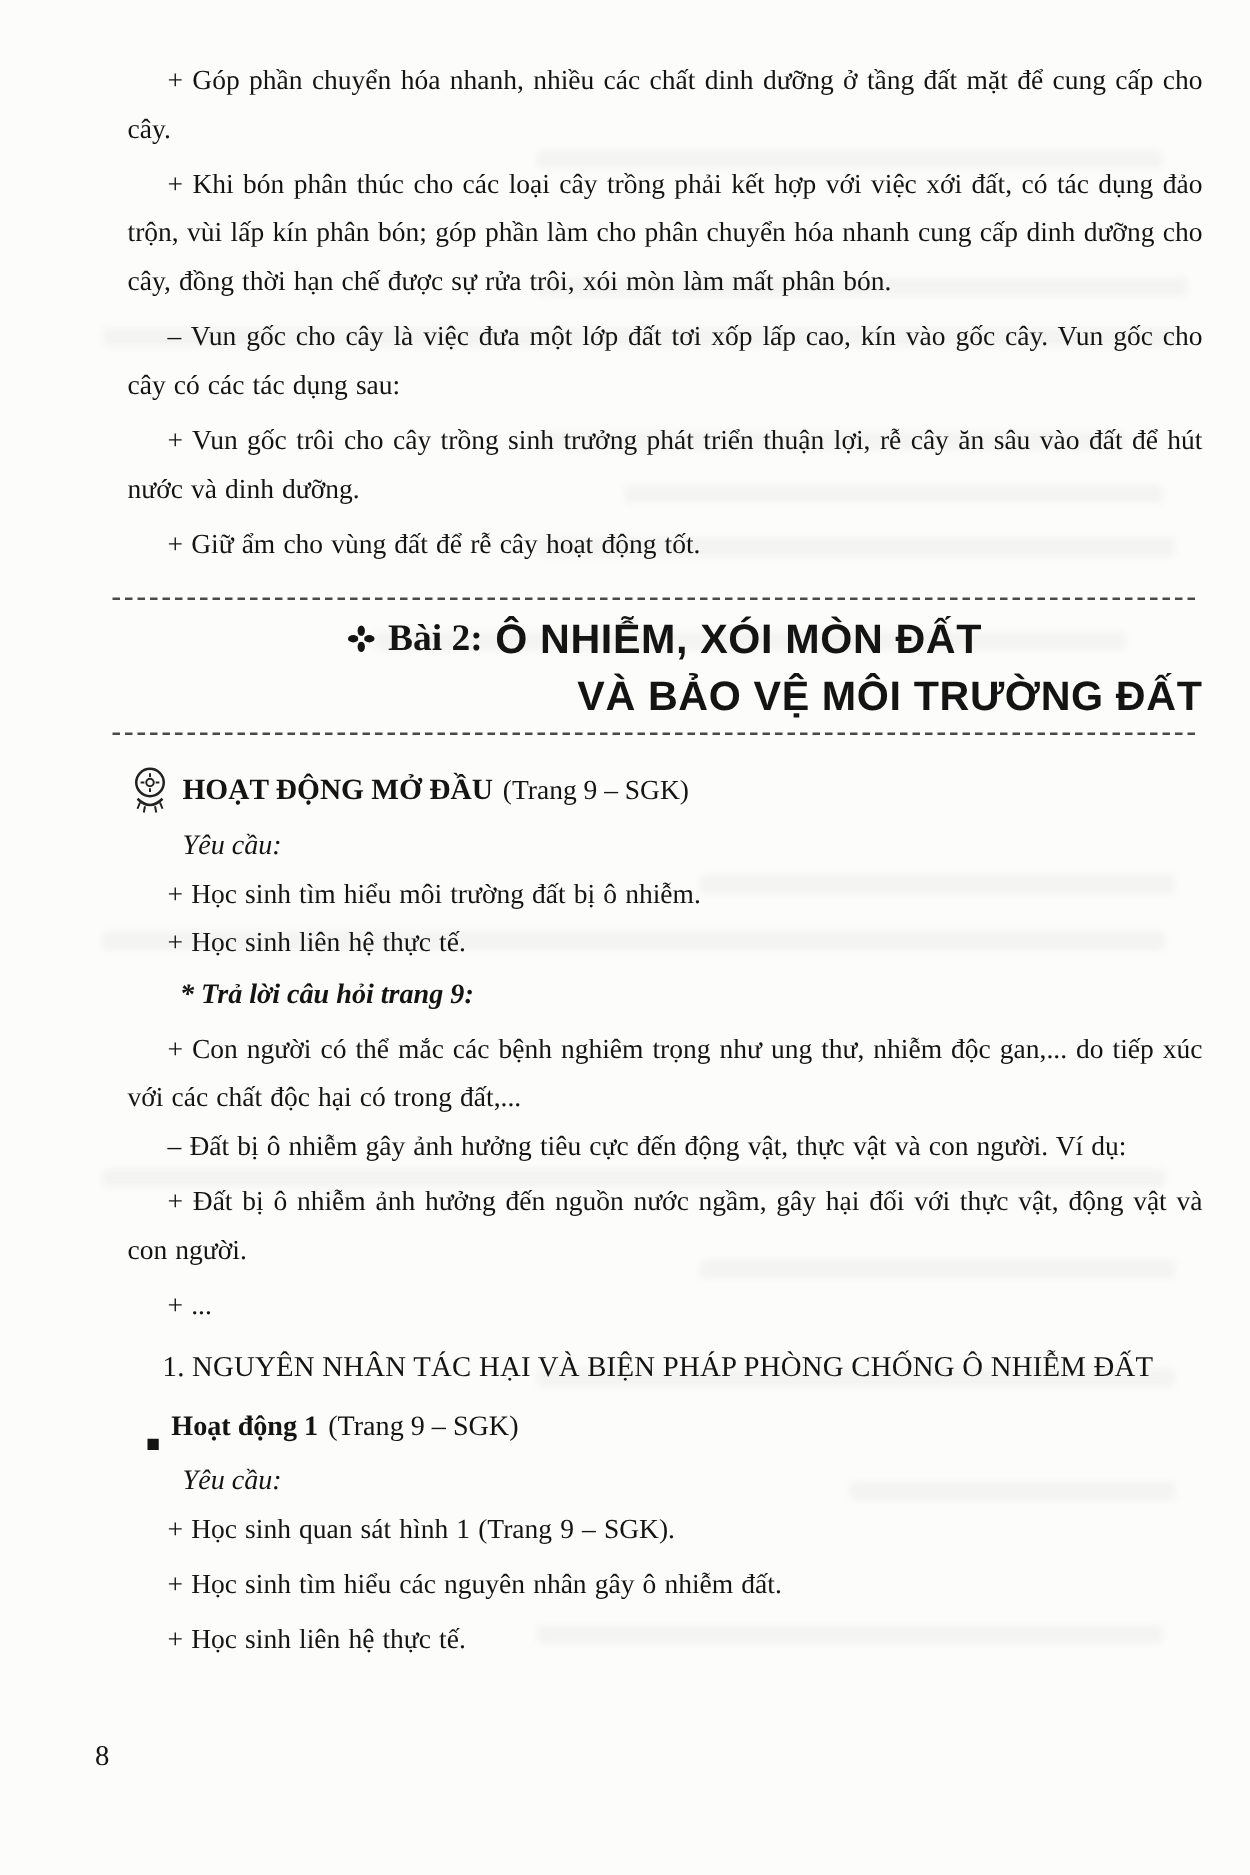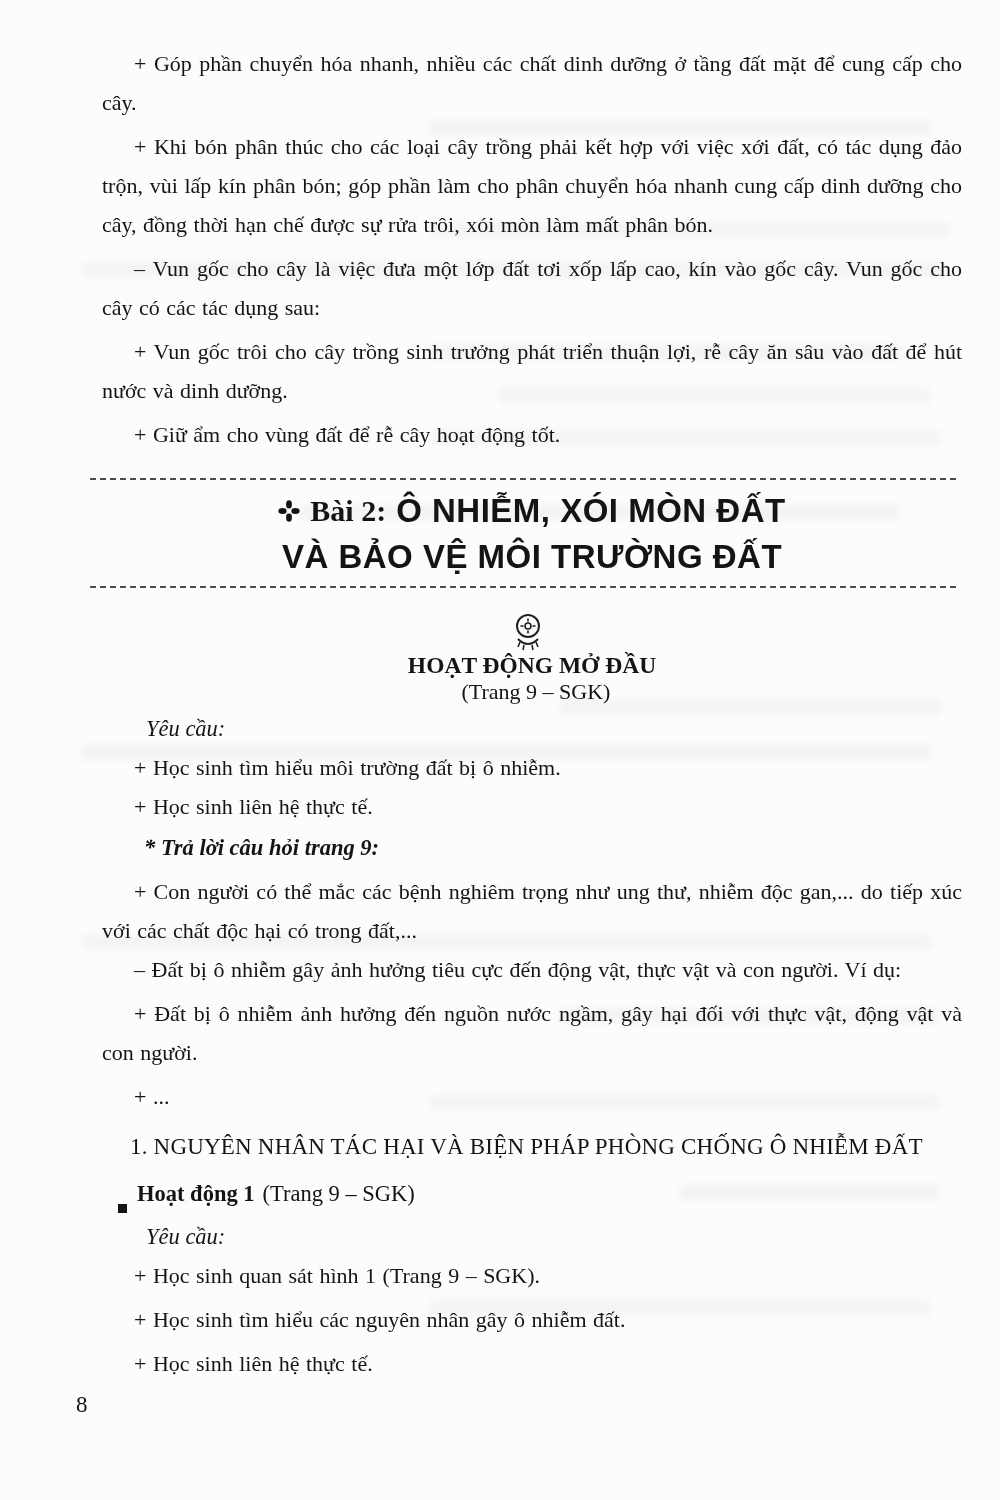--- a/index.html
+++ b/index.html
@@ -27,31 +27,31 @@
   .body-p {
     font-size: 22px; line-height: 39px;
     text-align: justify; text-indent: 32px;
     margin: 0; word-spacing: 1px;
   }
   .gap-sm { margin-top: 5px; }
 
   .dash-rule { border-top: 2px dashed #4a4a4a; margin: 24px 6px 0 -12px; }
   .dash-rule.second { margin-top: 10px; }
 
-  .lesson-head { text-align: center; margin-top: 12px; }
+  .lesson-head { text-align: right; margin-top: 12px; }
   .lesson-line1 { font-size: 30px; display: flex; justify-content: center; align-items: center; gap: 10px; }
   .flower { display: inline-flex; align-items: center; }
   .lesson-label { font-weight: bold; }
   .lesson-title {
     font-family: "Liberation Sans", "DejaVu Sans", sans-serif;
     font-weight: bold; font-size: 33px; letter-spacing: 0.5px;
   }
   .lesson-line2 { margin-top: 8px; }
 
-  .activity-head { display: flex; align-items: center; margin-top: 24px; flex-direction: column; }
+  .activity-head { display: flex; align-items: center; margin-top: 24px; }
   .hand-icon { display: inline-flex; margin-right: 8px; }
   .act-title { font-weight: bold; font-size: 23.5px; }
   .act-ref { font-size: 22px; margin-left: 8px; }
 
   .label-italic { font-style: italic; font-size: 22.5px; line-height: 39px; margin: 4px 0 0 44px; }
   .label-bold-italic { font-style: italic; font-weight: bold; font-size: 22.5px; line-height: 39px; margin: 2px 0 0 42px; }
 
   .section-heading { font-size: 23px; font-weight: normal; margin: 14px 0 0 28px; line-height: 34px; letter-spacing: 0.2px; }
 
   .activity2-head { margin: 10px 0 0 16px; font-size: 22.5px; display: flex; align-items: flex-end; line-height: 39px; }

